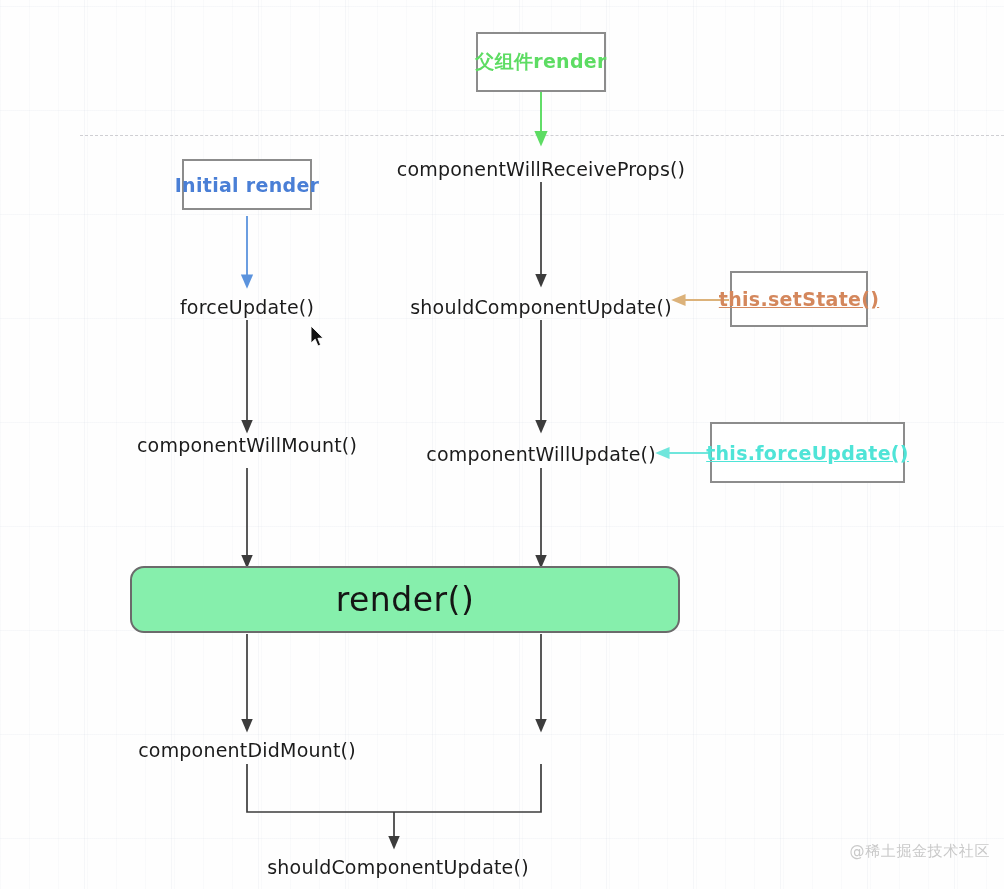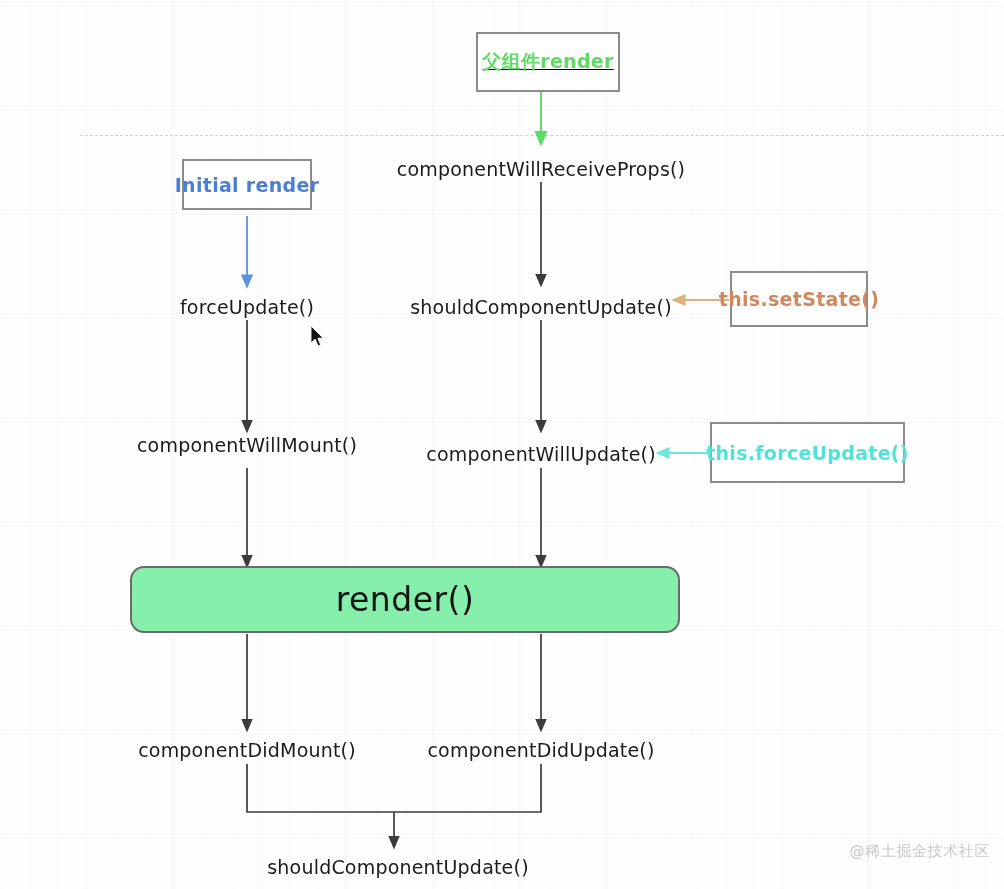--- a/index.html
+++ b/index.html
@@ -74,23 +74,23 @@
     background: #ffffff;
     display: flex;
     align-items: center;
     justify-content: center;
     white-space: nowrap;
   }
   .box span {
     font-size: 19px;
     letter-spacing: 0.3px;
   }
-  .box.tight span { padding: 0 6px; }
-
-  #box-parent-render { left: 476px; top: 32px; width: 144px; height: 60px; text-decoration: underline; }
+  .box.tight span { padding: 0 6px; text-decoration: underline; }
+
+  #box-parent-render { left: 476px; top: 32px; width: 130px; height: 60px; }
   #box-parent-render span { color: #5ddc63; font-weight: 600; }
 
   #box-initial-render { left: 182px; top: 159px; width: 130px; height: 51px; }
   #box-initial-render span { color: #4a7fd6; font-weight: 600; }
 
   #box-set-state { left: 730px; top: 271px; width: 138px; height: 56px; }
   #box-set-state span { color: #d4875c; font-weight: 600; }
 
   #box-force-update { left: 710px; top: 422px; width: 195px; height: 61px; }
   #box-force-update span { color: #4fe4d7; font-weight: 600; }
@@ -231,21 +231,20 @@
   <div class="node" style="left:247px; top:434px;">componentWillMount()</div>
 
   <div class="node" style="left:247px; top:739px;">componentDidMount()</div>
 
   <div class="node" style="left:541px; top:158px;">componentWillReceiveProps()</div>
 
   <div class="node" style="left:541px; top:296px;">shouldComponentUpdate()</div>
 
   <div class="node" style="left:541px; top:443px;">componentWillUpdate()</div>
 
-  <div class="node" style="left:541px; top:739px;">componentDidUpdate()</div>
 
   <div id="render-pill">
     <span>render()</span>
   </div>
 
   <div class="node" style="left:398px; top:856px;">shouldComponentUpdate()</div>
 
   <div id="watermark">@稀土掘金技术社区</div>
 
   <svg id="cursor" viewBox="0 0 16 24">

